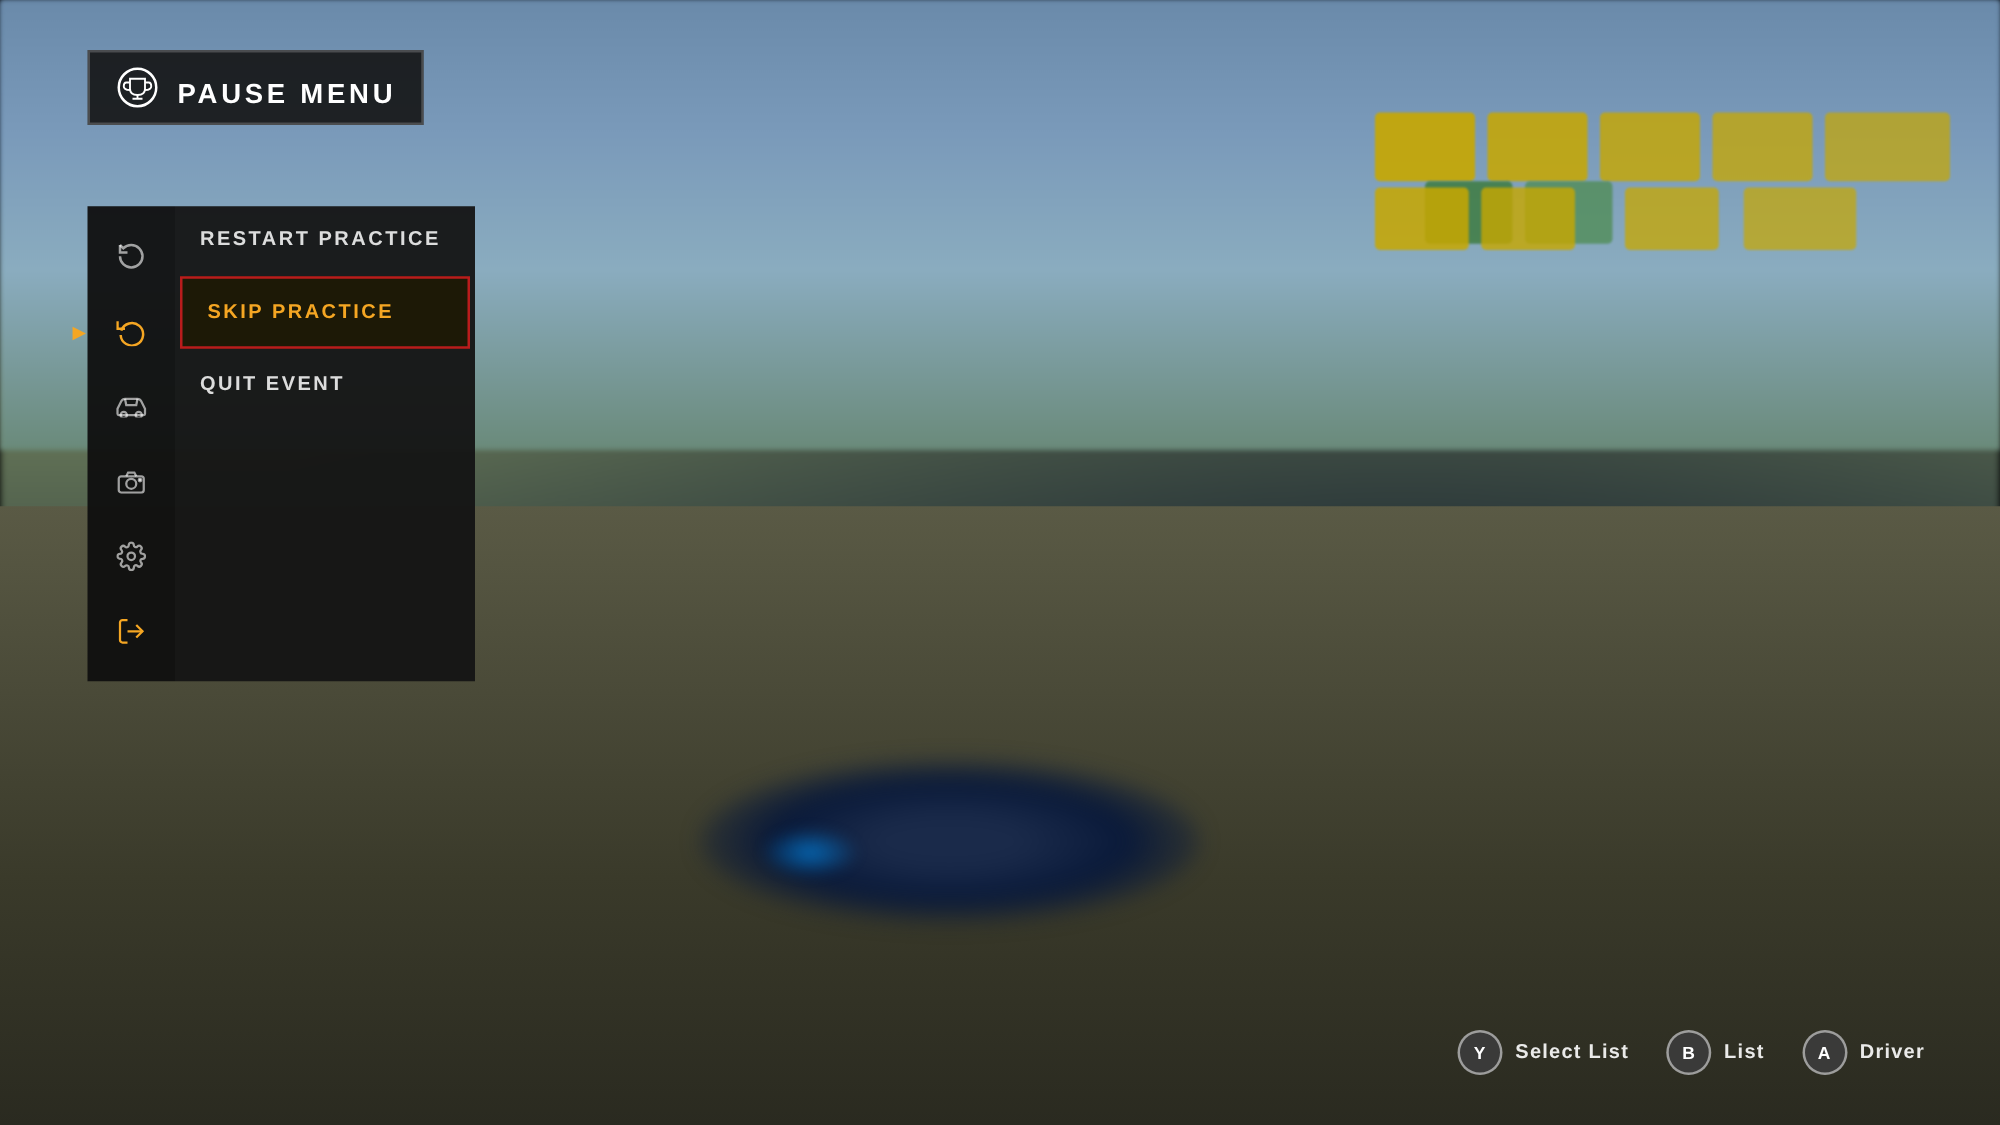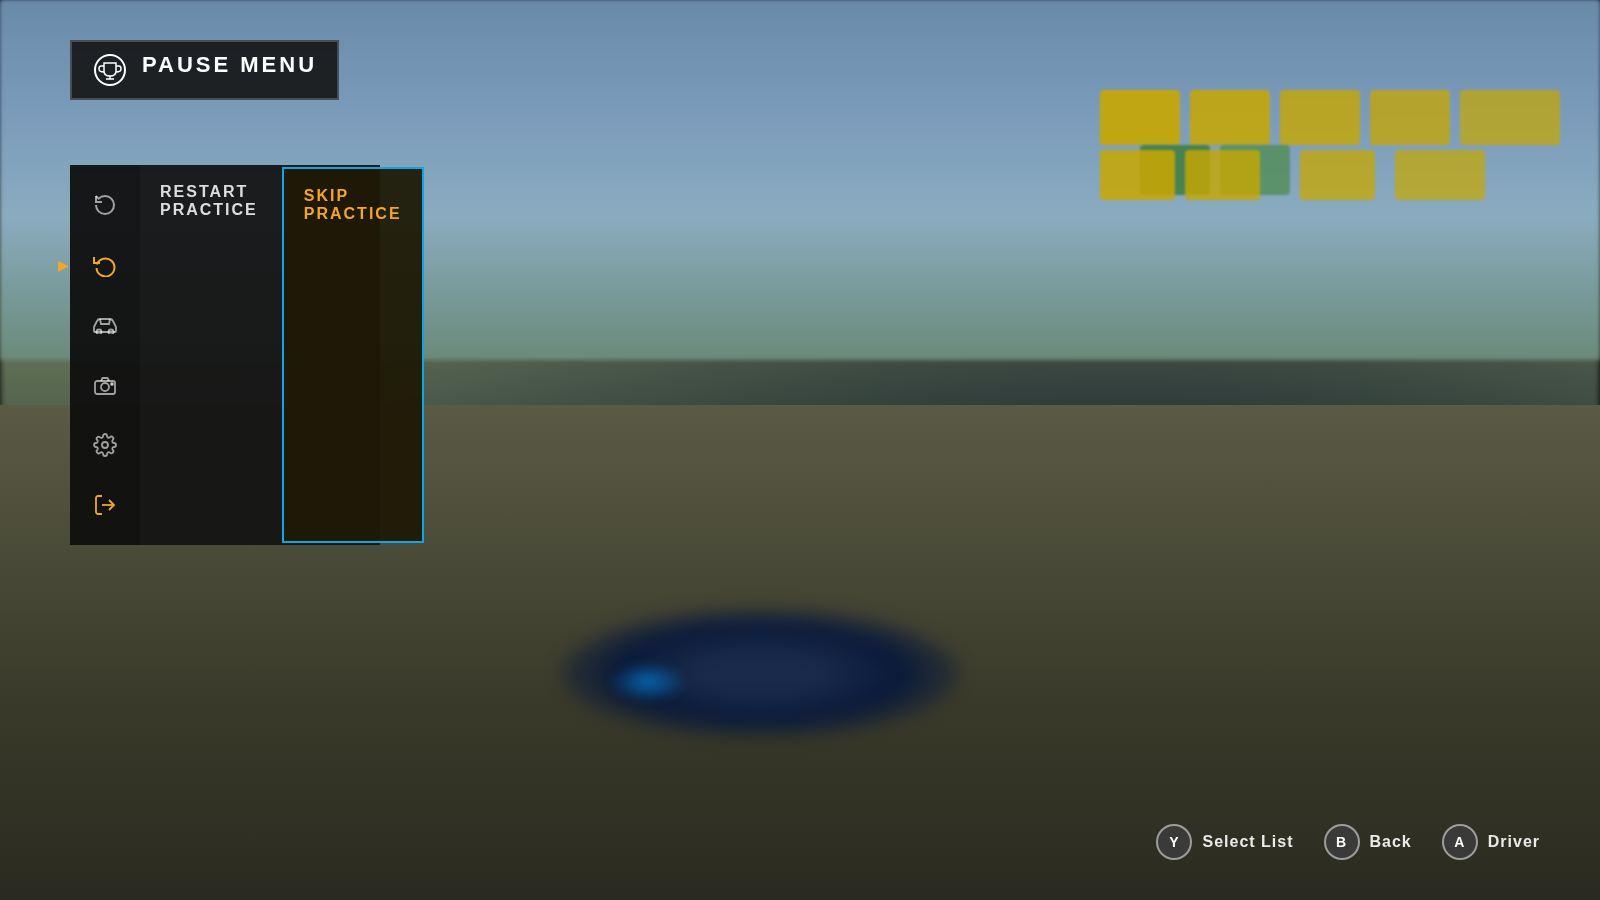--- a/index.html
+++ b/index.html
@@ -75,21 +75,21 @@
       background: radial-gradient(ellipse, rgba(0,150,255,0.6) 0%, transparent 70%);
       filter: blur(5px);
     }
 
     
     .pause-title-bar {
       position: absolute;
       top: 40px;
       left: 70px;
       display: flex;
-      align-items: flex-start;
+      align-items: flex-end;
       background: rgba(20, 20, 20, 0.9);
       border: 2px solid rgba(255,255,255,0.2);
       padding: 10px 20px;
       gap: 14px;
     }
 
     .pause-title-icon {
       width: 36px;
       height: 36px;
       color: #fff;
@@ -150,39 +150,39 @@
       transform: translateY(-50%);
       color: #f5a623;
       font-size: 14px;
     }
 
     
     .menu-panel {
       width: 240px;
       background: rgba(20, 20, 20, 0.95);
       display: flex;
-      flex-direction: row;
+      flex-direction: column;
       padding: 0;
     }
 
     .menu-item {
       padding: 18px 20px;
       font-size: 16px;
       font-weight: 700;
       letter-spacing: 2px;
       text-transform: uppercase;
       color: rgba(255,255,255,0.85);
       cursor: pointer;
       position: relative;
     }
 
     .menu-item.selected {
       background: rgba(30, 25, 5, 0.95);
       color: #f5a623;
-      border: 2px solid #0ea5e9;
+      border: 2px solid #b91c1c;
       margin: 2px 4px;
     }
 
     
     .controller-hints {
       position: absolute;
       bottom: 40px;
       right: 60px;
       display: flex;
       align-items: center;
@@ -316,35 +316,38 @@
   <div class="menu-panel">
 
     <div class="menu-item">
       <span>RESTART PRACTICE</span>
     </div>
 
     <div class="menu-item selected">
       <span>SKIP PRACTICE</span>
     </div>
 
+    <div class="menu-item">
+      <span>QUIT EVENT</span>
+    </div>
 
   </div>
 
 </div>
 
 <div class="controller-hints">
 
   <div class="hint-item">
     <div class="btn-circle">Y</div>
     <span>Select List</span>
   </div>
 
   <div class="hint-item">
     <div class="btn-circle">B</div>
-    <span>Back</span>
+    <span>List</span>
   </div>
 
   <div class="hint-item">
     <div class="btn-circle">A</div>
     <span>Driver</span>
   </div>
 
 </div>
 
 </body></html>

